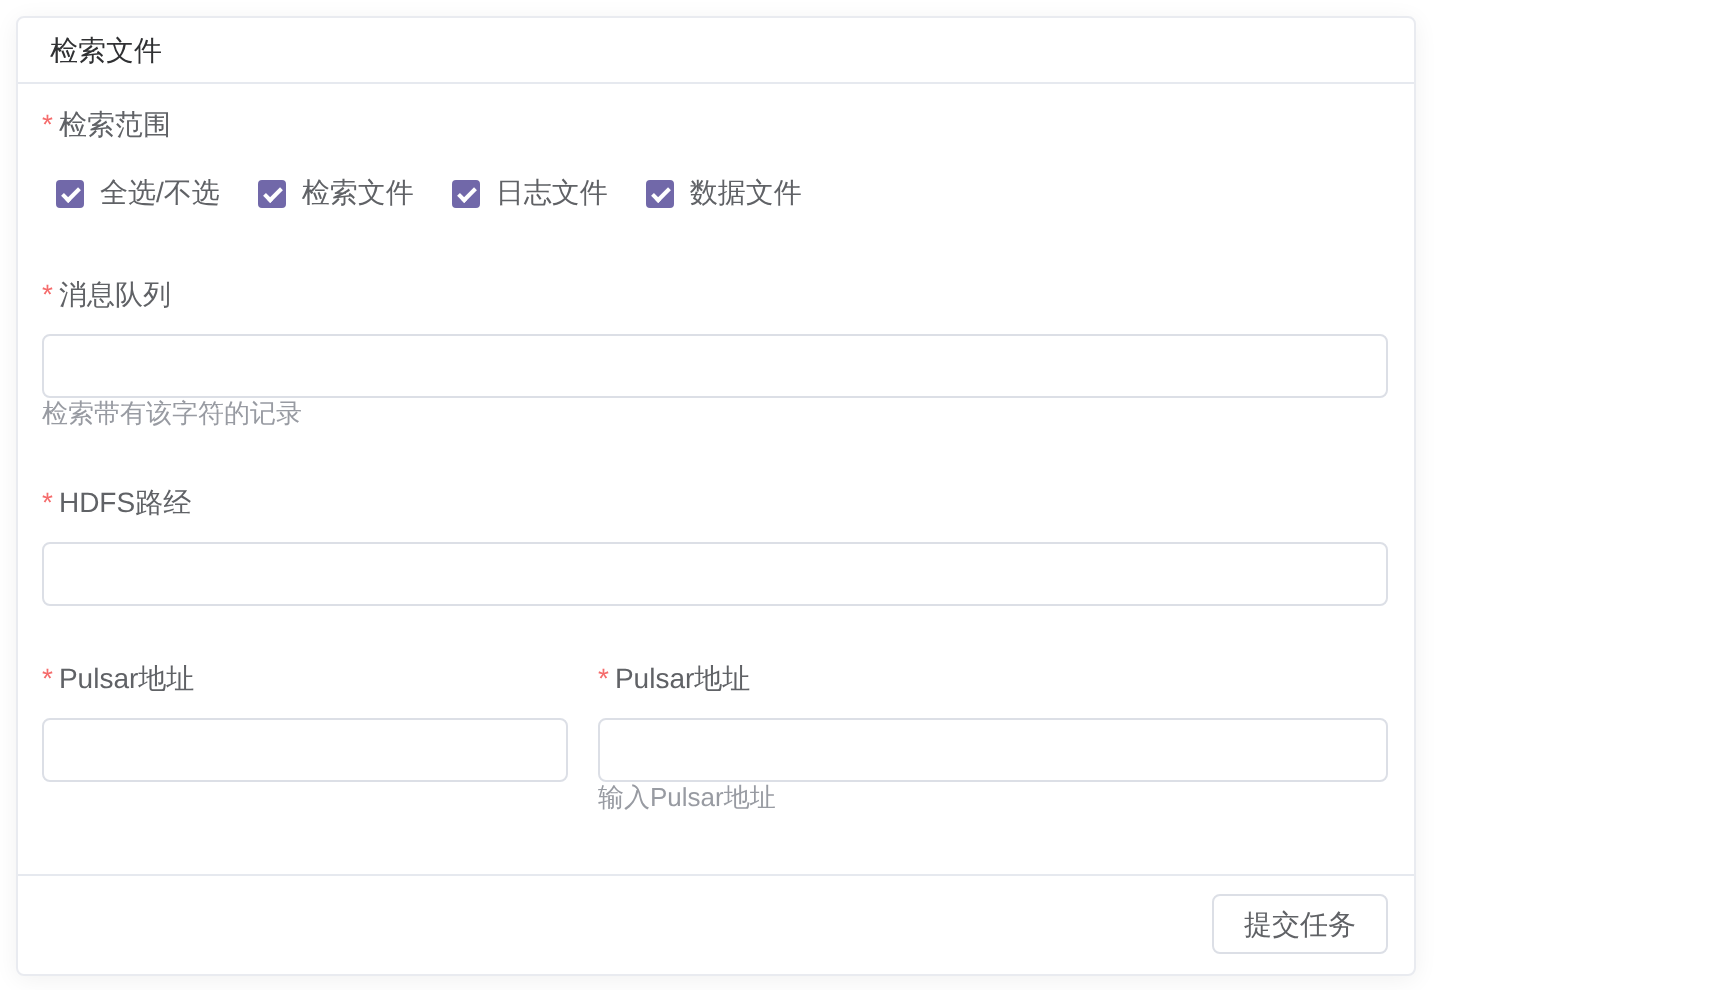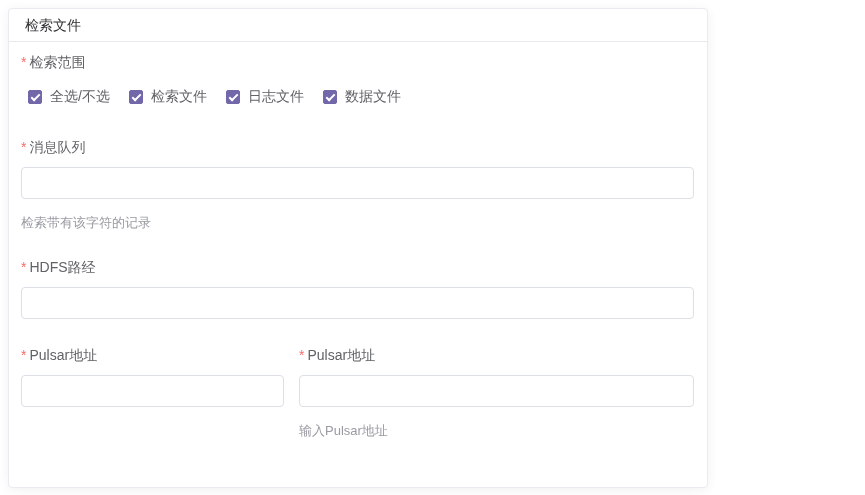--- a/index.html
+++ b/index.html
@@ -89,21 +89,21 @@
     height:32px;
     margin-top:10px;
     padding:0 12px;
     border:1px solid var(--border);
     border-radius:4px;
     font-size:14px;color:#303133;
     outline:none;
     background:#fff;
   }
   .field-hint{
-    margin-top:16px;
+    margin-top:0;
     font-size:13px;
     color:var(--hint);
     line-height:16px;
   }
   .pulsar-row{
     display:flex;
     gap:15px;
     margin-top:26px;
   }
   .pulsar-col-topic{width:263px;flex:0 0 auto;}
@@ -191,14 +191,17 @@
           <span class="required-mark">*</span>
           <span>Pulsar地址</span>
         </div>
         <input class="text-input" type="text" value="" style="">
         <div class="field-hint">输入Pulsar地址</div>
       </div>
     </div>
 
   </div>
 
+  <div class="card-footer">
+    <button class="submit-button">提交任务</button>
+  </div>
 
 </div>
 
 </body></html>

